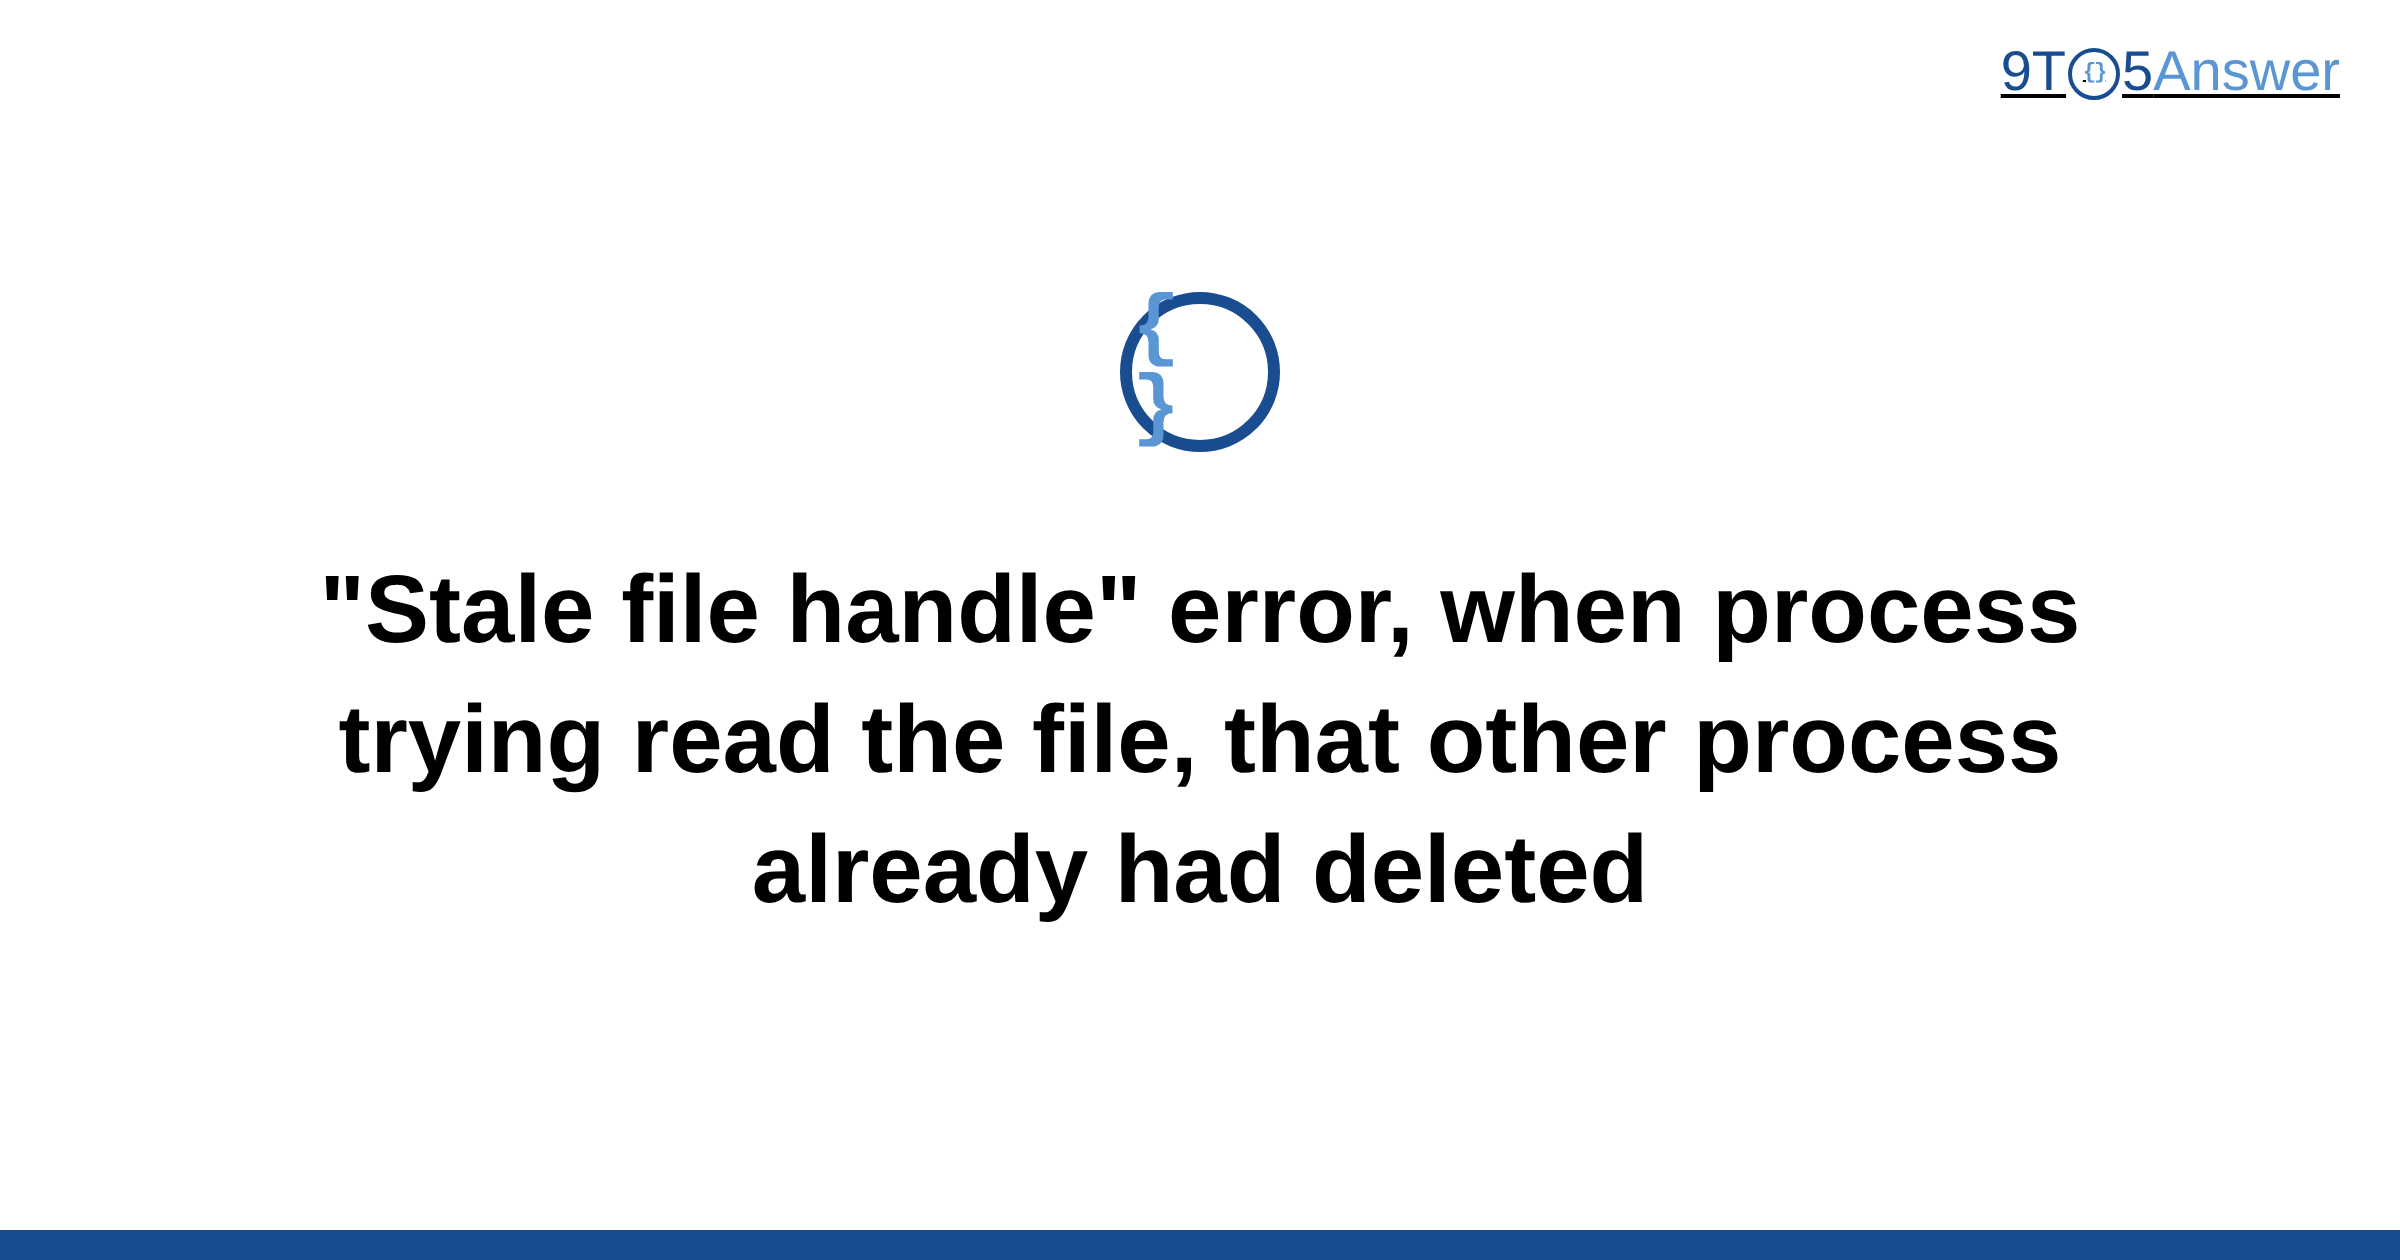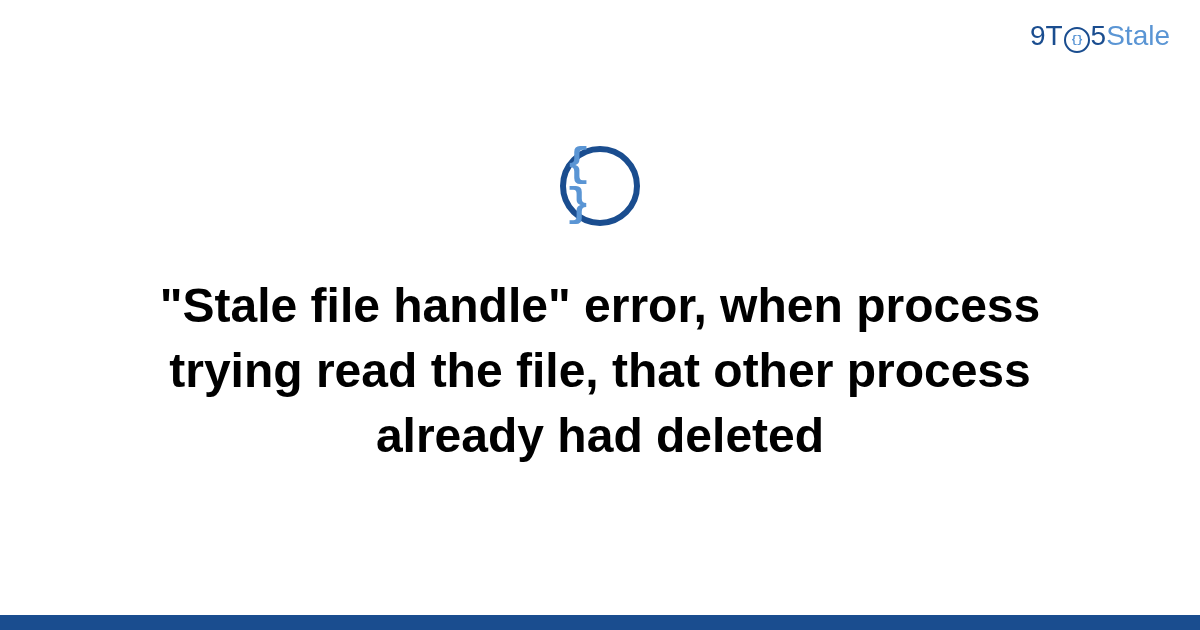--- a/index.html
+++ b/index.html
@@ -13,23 +13,24 @@
       background: #ffffff;
       font-family: Arial, Helvetica, sans-serif;
       position: relative;
       overflow: hidden;
     }
     .logo {
       position: absolute;
       top: 20px;
       right: 30px;
       display: flex;
-      align-items: flex-end;
+      align-items: center;
       font-size: 28px;
       font-weight: 400;
+      text-decoration: underline;
     }
     .logo-9t {
       color: #1a4d8f;
       font-weight: 500;
     }
     .logo-circle {
       display: inline-flex;
       align-items: center;
       justify-content: center;
       width: 26px;
@@ -104,21 +105,21 @@
   </style>
 </head>
 <body>
 
 <div class="logo">
   <span class="logo-9t">9T</span>
   <span class="logo-circle">
     <span class="logo-circle-inner">{}</span>
   </span>
   <span class="logo-5">5</span>
-  <span class="logo-answer">Stale</span>
+  <span class="logo-answer">Answer</span>
 </div>
 
 <div class="content">
   <div class="icon-wrapper">
     <span class="icon-braces">{ }</span>
   </div>
   <h1 class="title">"Stale file handle" error, when process trying read the file, that other process already had deleted</h1>
 </div>
 
 <div class="footer-bar"></div>

